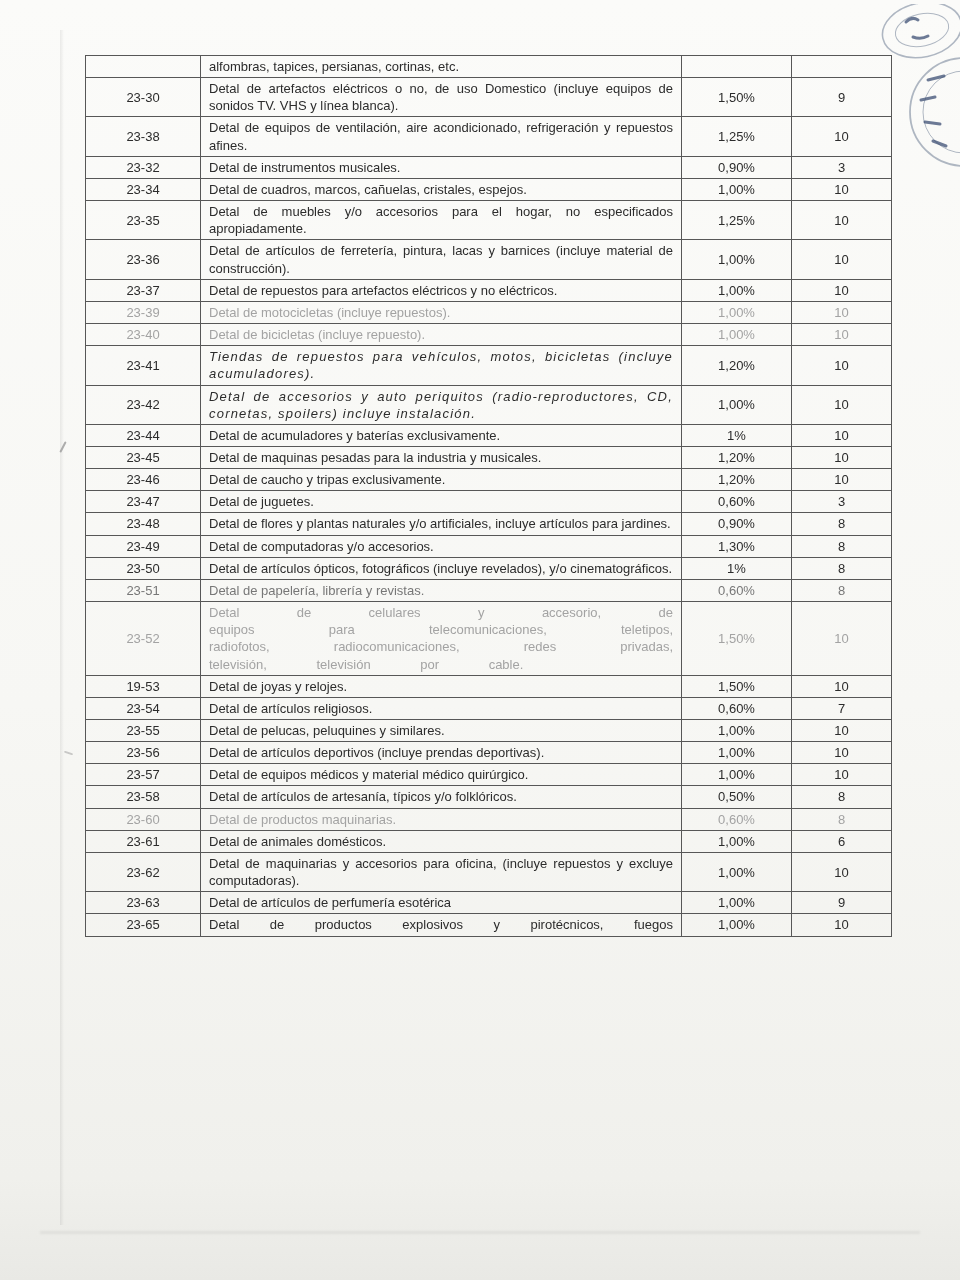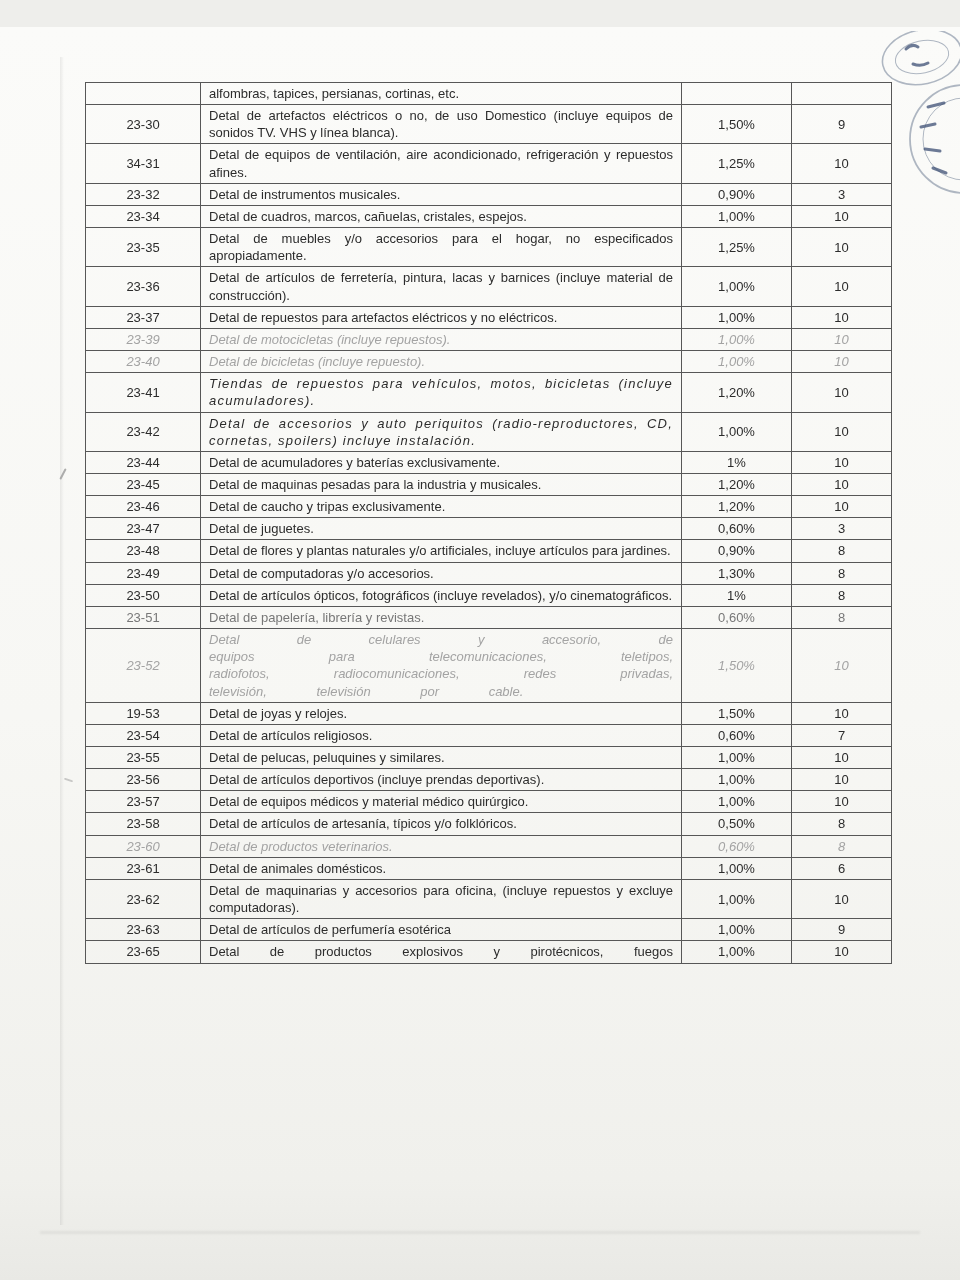--- a/index.html
+++ b/index.html
@@ -13,21 +13,20 @@
 
   body {
     background: #eeeeeb;
     position: relative;
   }
 
   .page {
     position: absolute;
     inset: 0;
     background: linear-gradient(180deg, #fbfbf9 0%, #f7f7f4 55%, #f0f0ec 92%, #e9e9e5 100%);
-    margin-top: 27px;
   }
 
   .edge-left {
     position: absolute;
     left: 60px; top: 30px; bottom: 55px;
     width: 4px;
     background: linear-gradient(to right, rgba(0,0,0,0.07), rgba(0,0,0,0));
   }
 
   .edge-bottom {
@@ -69,21 +68,21 @@
   td[data-name="rate-cell"],
   td[data-name="points-cell"] {
     text-align: center;
   }
 
   td[data-name="description-cell"] {
     text-align: justify;
   }
 
   tr.dim td   { color: #777777; }
-  tr.faded td { color: #a3a3a3; font-style: italic; }
+  tr.faded td { color: #a3a3a3; }
 
   .spread { letter-spacing: 1.2px; font-style: italic; }
   .wide   { word-spacing: 46px; }
   .jlast  { text-align-last: justify; }
 
   .stamp {
     position: absolute;
     right: 0;
     top: 4px;
     pointer-events: none;
@@ -150,21 +149,21 @@
     <td data-name="rate-cell"></td>
     <td data-name="points-cell"></td>
   </tr>
           <tr data-name="table-row">
     <td data-name="code-cell">23-30</td>
     <td data-name="description-cell">Detal de artefactos eléctricos o no, de uso Domestico (incluye equipos de sonidos TV. VHS y línea blanca).</td>
     <td data-name="rate-cell">1,50%</td>
     <td data-name="points-cell">9</td>
   </tr>
           <tr data-name="table-row">
-    <td data-name="code-cell">34-31</td>
+    <td data-name="code-cell">23-38</td>
     <td data-name="description-cell">Detal de equipos de ventilación, aire acondicionado, refrigeración y repuestos afines.</td>
     <td data-name="rate-cell">1,25%</td>
     <td data-name="points-cell">10</td>
   </tr>
           <tr data-name="table-row">
     <td data-name="code-cell">23-32</td>
     <td data-name="description-cell">Detal de instrumentos musicales.</td>
     <td data-name="rate-cell">0,90%</td>
     <td data-name="points-cell">3</td>
   </tr>
@@ -301,21 +300,21 @@
     <td data-name="points-cell">10</td>
   </tr>
           <tr data-name="table-row">
     <td data-name="code-cell">23-58</td>
     <td data-name="description-cell">Detal de artículos de artesanía, típicos y/o folklóricos.</td>
     <td data-name="rate-cell">0,50%</td>
     <td data-name="points-cell">8</td>
   </tr>
           <tr data-name="table-row" class="faded">
     <td data-name="code-cell">23-60</td>
-    <td data-name="description-cell">Detal de productos veterinarios.</td>
+    <td data-name="description-cell">Detal de productos maquinarias.</td>
     <td data-name="rate-cell">0,60%</td>
     <td data-name="points-cell">8</td>
   </tr>
           <tr data-name="table-row">
     <td data-name="code-cell">23-61</td>
     <td data-name="description-cell">Detal de animales domésticos.</td>
     <td data-name="rate-cell">1,00%</td>
     <td data-name="points-cell">6</td>
   </tr>
           <tr data-name="table-row">

